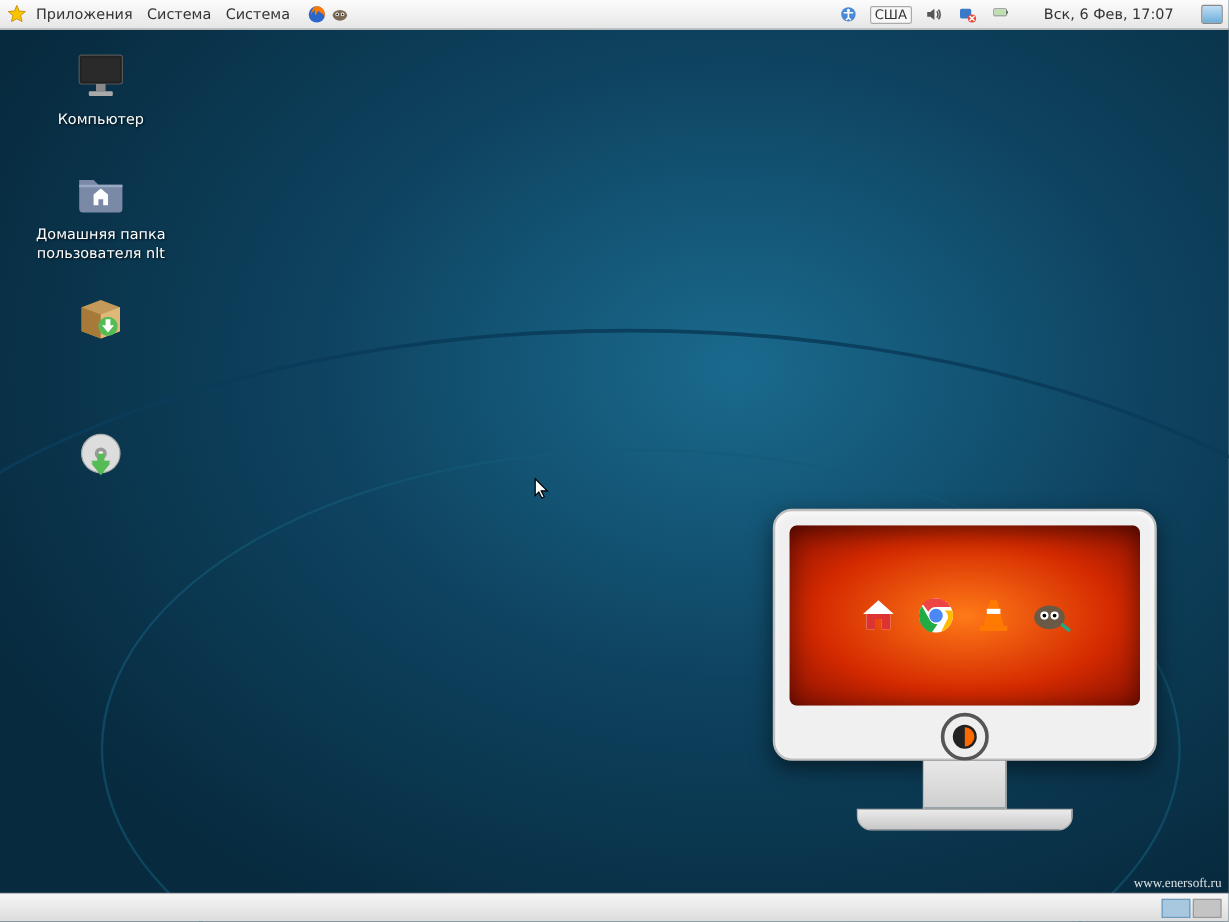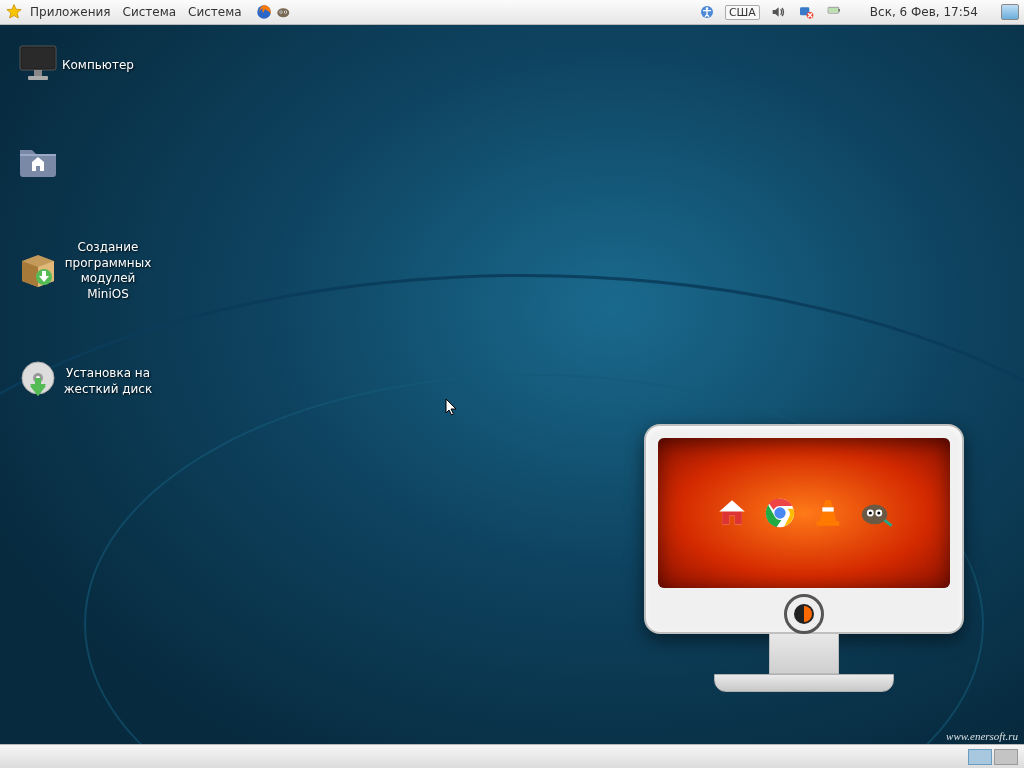--- a/index.html
+++ b/index.html
@@ -52,20 +52,21 @@
 
   
   .desktop {
     position: absolute;
     top: 24px; bottom: 24px; left: 0; right: 0;
   }
   .desktop-icon {
     position: absolute;
     width: 140px;
     display: flex;
+    flex-direction: column;
     align-items: center;
     text-align: center;
     cursor: default;
   }
   .desktop-icon .ic { width: 48px; height: 48px; margin-bottom: 4px; display:flex; align-items:center; justify-content:center; }
   .desktop-icon .lbl { font-size: 12px; text-shadow: 1px 1px 2px rgba(0,0,0,0.8); line-height: 1.3; }
 
   
   .curve {
     position: absolute;
@@ -121,21 +122,21 @@
     background: linear-gradient(#eaeaea,#c8c8c8);
     border: 1px solid #b0b0b0;
     border-radius: 0 0 12px 12px;
     margin: 0 auto;
   }
   .screen-ic { width: 34px; height: 34px; }
 
   
   .cursor { position: absolute; left: 445px; top: 374px; width: 14px; height: 20px; }
 
-  .watermark { position: absolute; right: 6px; bottom: 26px; font-size: 11px; color: rgba(255,255,255,.85); font-family: Georgia, serif; font-style: italic; }
+  .watermark { position: absolute; right: 6px; bottom: 26px; font-size: 11px; color: rgba(255,255,255,.85); font-family: Georgia, serif; }
 
   .showdesktop { width:18px; height:16px; background:linear-gradient(#bfdff5,#6baedb); border:1px solid #888; border-radius:2px; }
 </style>
 </head>
 <body>
 
 <div class="top-panel">
   <div class="top-left">
     <span class="panel-icon">
       <svg viewBox="0 0 24 24" width="18" height="18">
@@ -185,21 +186,21 @@
         </svg>
     </span>
     <span class="panel-icon">
       <svg viewBox="0 0 24 24" width="18" height="14">
           <rect x="2" y="4" width="18" height="10" rx="1" fill="none" stroke="#555"></rect>
           <rect x="20" y="7" width="2" height="4" fill="#555"></rect>
           <rect x="3" y="5" width="16" height="8" fill="#bde0b0"></rect>
         </svg>
     </span>
     <span style="width:10px"></span>
-    <span class="clock">Вск,  6 Фев, 17:54</span>
+    <span class="clock">Вск,  6 Фев, 17:07</span>
     <span style="width:6px"></span>
     <span class="panel-icon">
       <span class="showdesktop"></span>
     </span>
   </div>
 </div>
 
 <div class="desktop">
   <div class="curve c1"></div>
   <div class="curve c2"></div>
@@ -268,44 +269,43 @@
       <div class="lbl">Компьютер</div>
     </div>
     <div class="desktop-icon" style="left: 14px; top: 112px;">
       <div class="ic">
         <svg viewBox="0 0 48 48" width="48" height="48">
           <path fill="#7a8aa6" d="M6 14h12l4 4h20v20a3 3 0 0 1-3 3H9a3 3 0 0 1-3-3z"></path>
           <path fill="#9aaac6" d="M6 18h36v2H6z"></path>
           <path fill="#fff" d="M18 26l6-5 6 5v9h-4v-5h-4v5h-4z"></path>
         </svg>
       </div>
+      <div class="lbl">Домашняя папка пользователя nlt</div>
     </div>
     <div class="desktop-icon" style="left: 14px; top: 216px;">
       <div class="ic">
         <svg viewBox="0 0 48 48" width="48" height="48">
           <path fill="#c49a5a" d="M8 16l16-6 16 6v20l-16 6-16-6z"></path>
           <path fill="#a87a3a" d="M8 16l16 6v20l-16-6z"></path>
           <path fill="#e0b878" d="M40 16l-16 6v20l16-6z"></path>
           <circle cx="30" cy="32" r="8" fill="#5b5"></circle>
           <path fill="#fff" d="M30 27l5 6h-3v5h-4v-5h-3z" transform="rotate(180 30 32)"></path>
         </svg>
       </div>
-      <div class="lbl">Создание программных модулей MiniOS</div>
     </div>
     <div class="desktop-icon" style="left: 14px; top: 332px;">
       <div class="ic">
         <svg viewBox="0 0 48 48" width="48" height="48">
           <circle cx="24" cy="22" r="16" fill="#ddd" stroke="#aaa"></circle>
           <circle cx="24" cy="22" r="5" fill="#999"></circle>
           <circle cx="24" cy="22" r="2" fill="#fff"></circle>
           <path fill="#5b5" d="M24 26l8 10H16z" transform="rotate(180 24 33)"></path>
           <path fill="#5b5" d="M16 28l8 12 8-12h-5v-6h-6v6z"></path>
         </svg>
       </div>
-      <div class="lbl">Установка на жесткий диск</div>
     </div>
   </div>
 
 <div class="watermark">www.enersoft.ru</div>
 
 <div class="bottom-panel">
   <div class="pager">
     <div class="pager-cell active"></div>
     <div class="pager-cell"></div>
   </div>

